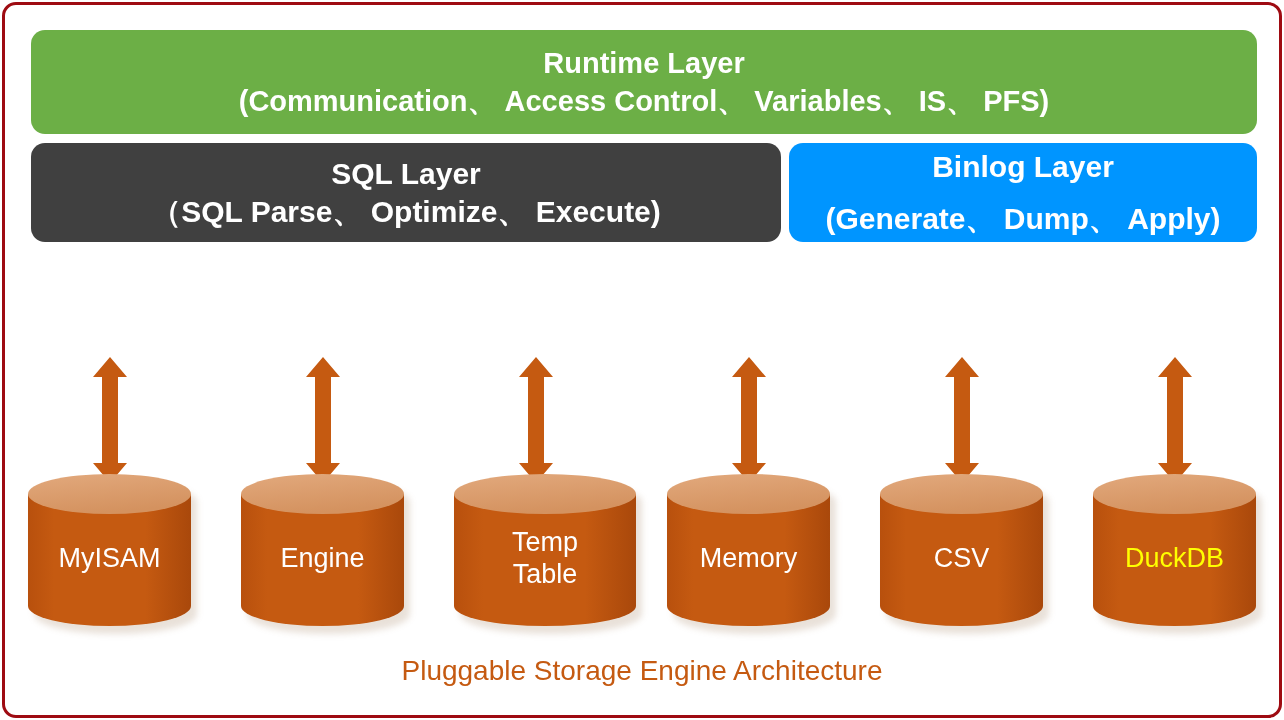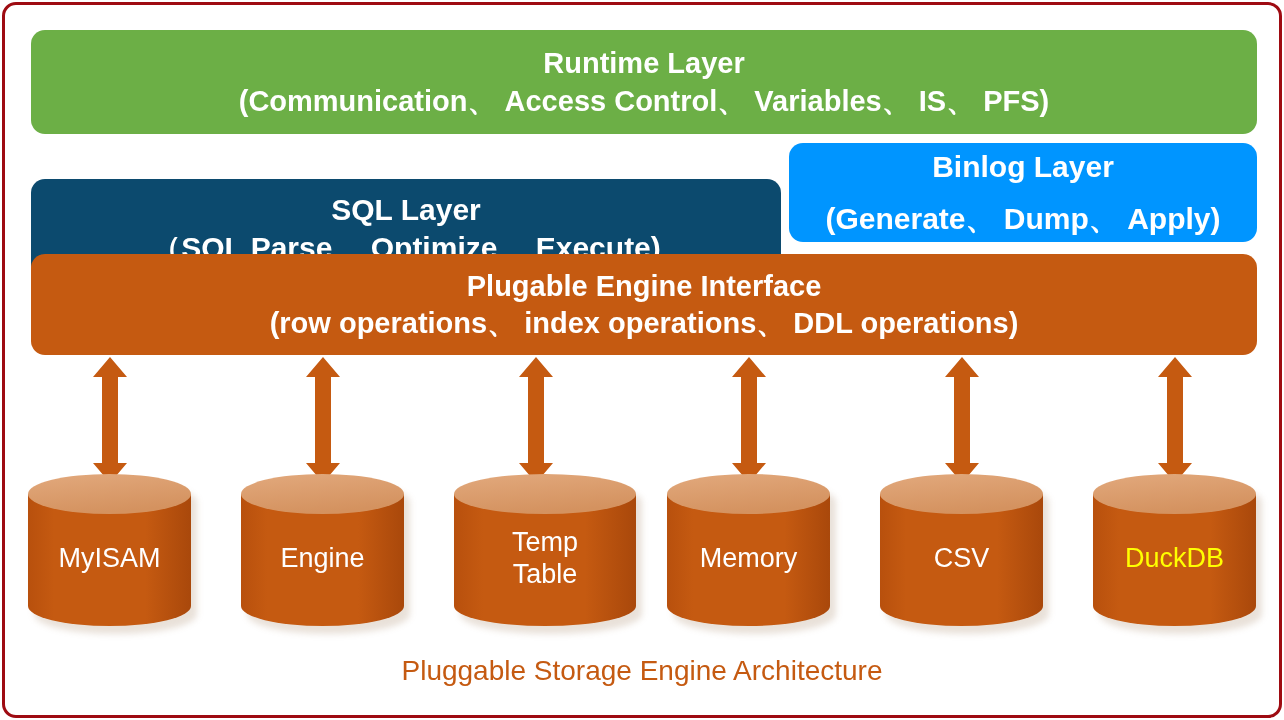--- a/index.html
+++ b/index.html
@@ -67,22 +67,21 @@
   }
   #runtime-layer .layer-title { font-size: 29px; }
   #runtime-layer .layer-sub   { font-size: 29px; margin-top: 4px; }
 
   
   #sql-layer {
     left: 31px;
     top: 143px;
     width: 750px;
     height: 99px;
-    background: #0c4a6e;
-    margin-top: 36px;
+    background: #404040;
   }
   #sql-layer .layer-title { font-size: 30px; }
   #sql-layer .layer-sub   { font-size: 30px; margin-top: 3px; }
 
   
   #binlog-layer {
     left: 789px;
     top: 143px;
     width: 468px;
     height: 99px;
@@ -184,24 +183,20 @@
   <div class="layer-box" id="sql-layer">
     <div class="layer-title">SQL Layer</div>
     <div class="layer-sub">（SQL Parse、 Optimize、 Execute)</div>
   </div>
 
   <div class="layer-box" id="binlog-layer">
     <div class="layer-title">Binlog Layer</div>
     <div class="layer-sub">(Generate、 Dump、 Apply)</div>
   </div>
 
-  <div class="layer-box" id="engine-interface">
-    <div class="layer-title">Plugable Engine Interface</div>
-    <div class="layer-sub">(row operations、 index operations、 DDL operations)</div>
-  </div>
 
   <div id="connector-group">
       <div class="arrow" style="left: 92.5px;">
         <svg viewBox="0 0 34 126" preserveAspectRatio="none">
           <polygon points="17,0 34,20 25,20 25,106 34,106 17,126 0,106 9,106 9,20 0,20" fill="#C55A11"></polygon>
         </svg>
       </div>
       <div class="arrow" style="left: 305.5px;">
         <svg viewBox="0 0 34 126" preserveAspectRatio="none">
           <polygon points="17,0 34,20 25,20 25,106 34,106 17,126 0,106 9,106 9,20 0,20" fill="#C55A11"></polygon>

